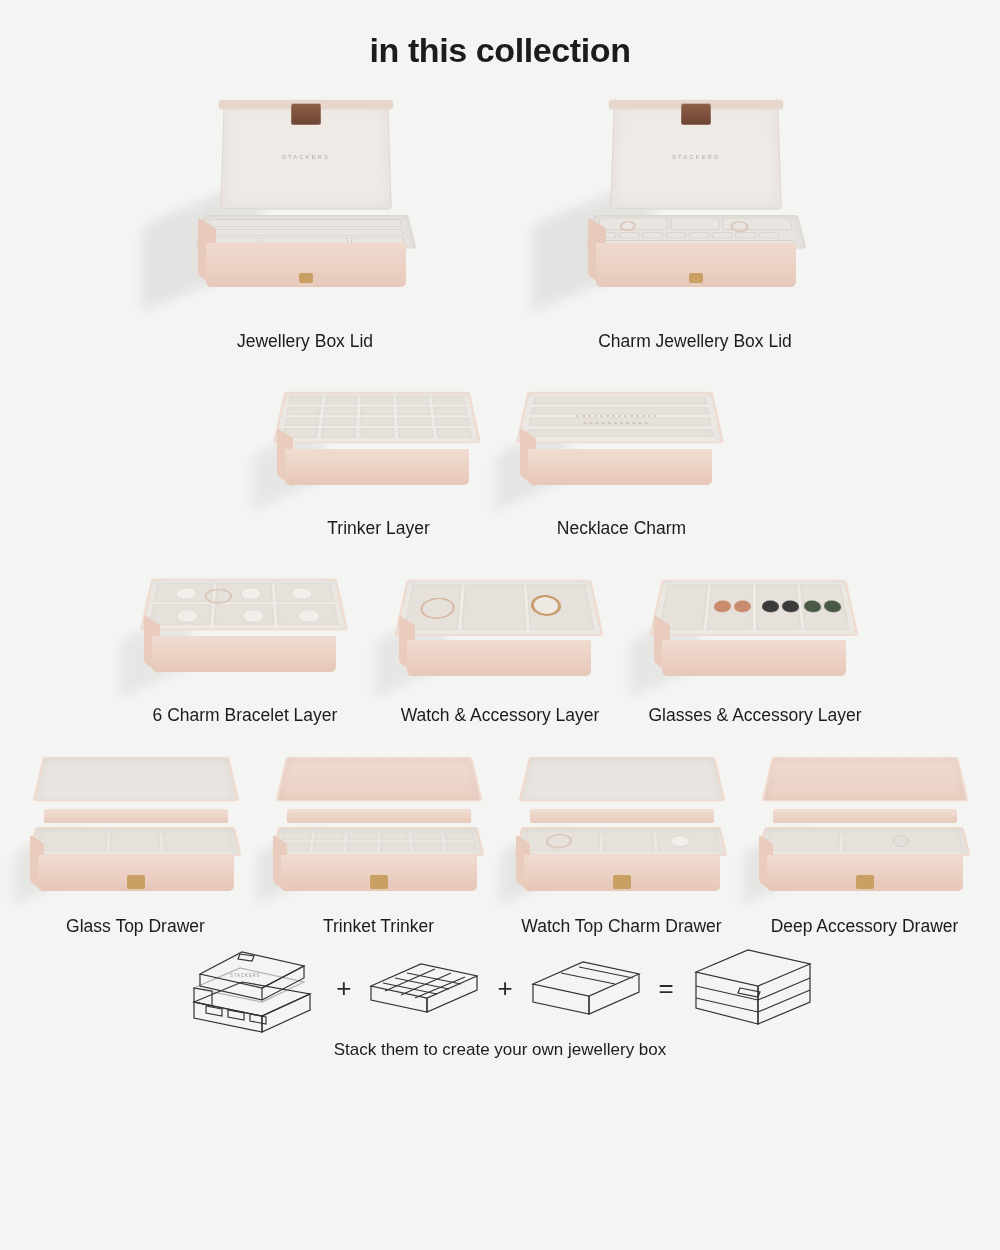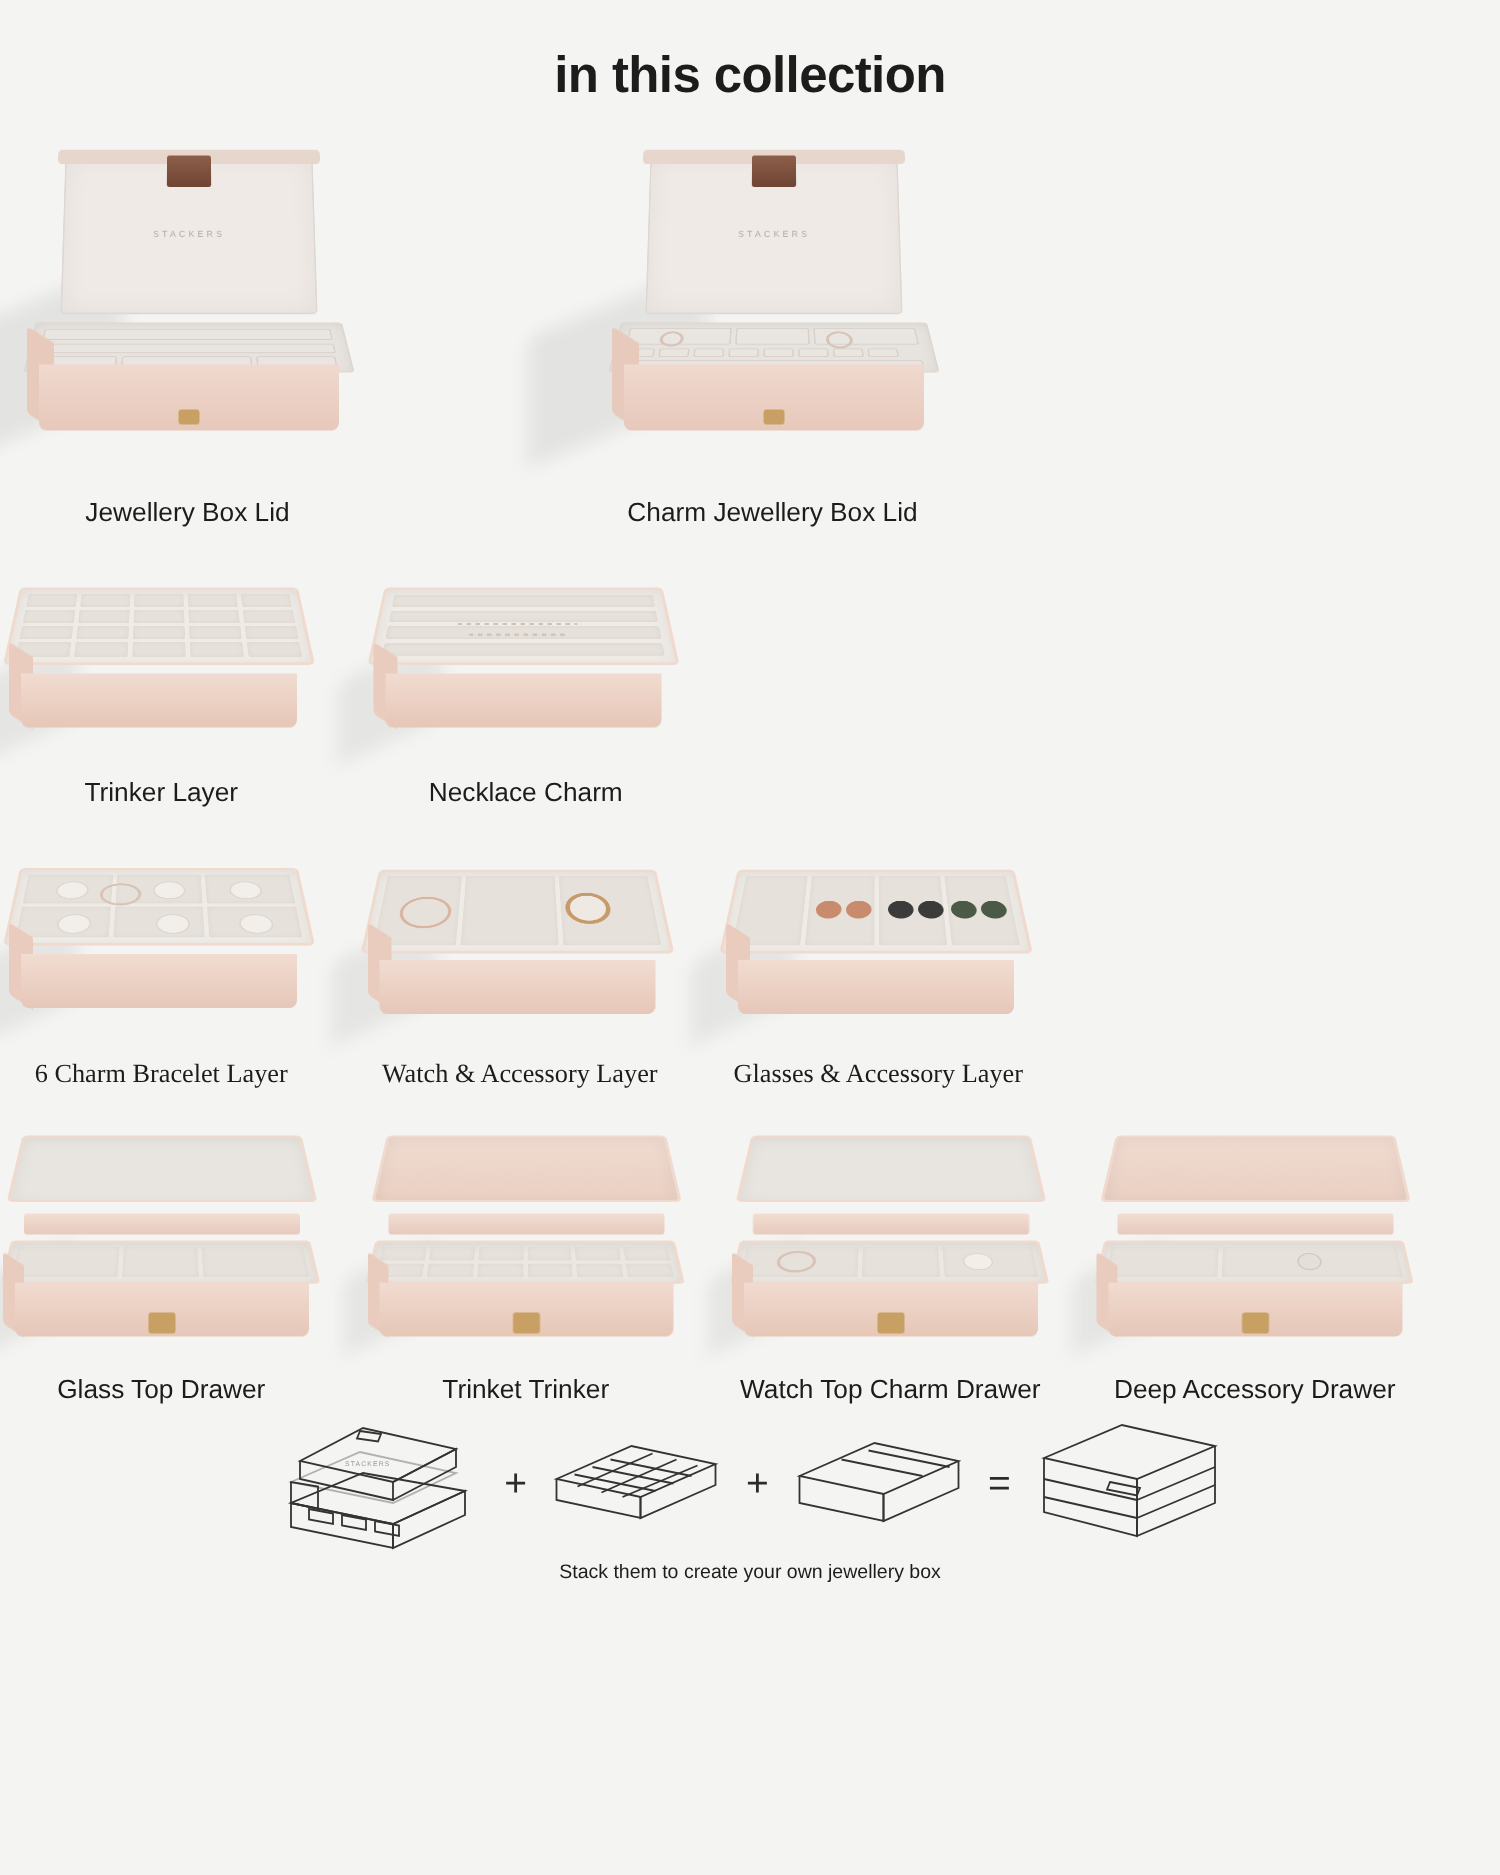--- a/index.html
+++ b/index.html
@@ -21,20 +21,21 @@
     font-size: 34px;
     font-weight: bold;
     line-height: 1.22;
     letter-spacing: -0.4px;
   }
   .heading .ln { display: block; }
 
   
   .row {
     display: flex;
+    justify-content: center;
     align-items: flex-start;
   }
   .cell {
     display: flex;
     flex-direction: column;
     align-items: center;
   }
   .caption {
     text-align: center;
     font-size: 17.5px;
@@ -206,21 +207,21 @@
     align-items: center;
     gap: 14px;
     margin-top: 6px;
   }
   .footer svg { display: block; }
   .plus {
     font-size: 26px; color: #2b2b2b; font-weight: 300;
   }
   .footer-caption {
     text-align: center;
-    font-size: 13px;
+    font-size: 17px;
     margin-top: 6px;
     color: #1c1c1c;
   }
 </style>
 </head>
 <body>
 
 <div class="heading">
   <span class="ln">in this collection</span>
 </div>
@@ -339,21 +340,21 @@
         <div class="chain" style="left:60px; top:44px; width:64px;"></div>
       </div>
       <div class="tray-side"></div>
       <div class="tray-front"></div>
     </div>
     <div class="caption">Necklace Charm</div>
   </div>
 
 </div>
 
-<div class="row" style="margin-top:22px; gap:24px;font-family:Liberation Serif, serif;">
+<div class="row" style="margin-top:22px; gap:40px;">
 
   <div class="cell">
     <div class="art traywrap">
       <div class="shadow"></div>
       <div class="tray-top">
         <div class="grid-cells" style="grid-template-columns:1fr 1fr 1fr; grid-template-rows:1fr 1fr;">
           <div class="gc"></div>
             <div class="gc"></div>
             <div class="gc"></div>
           <div class="gc"></div>

